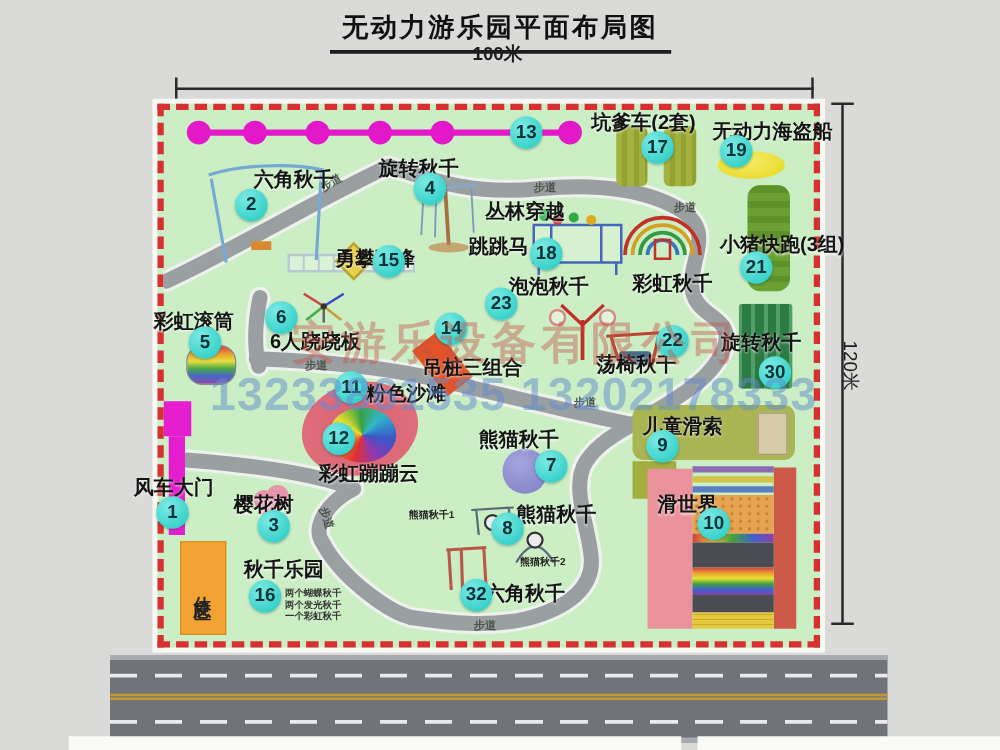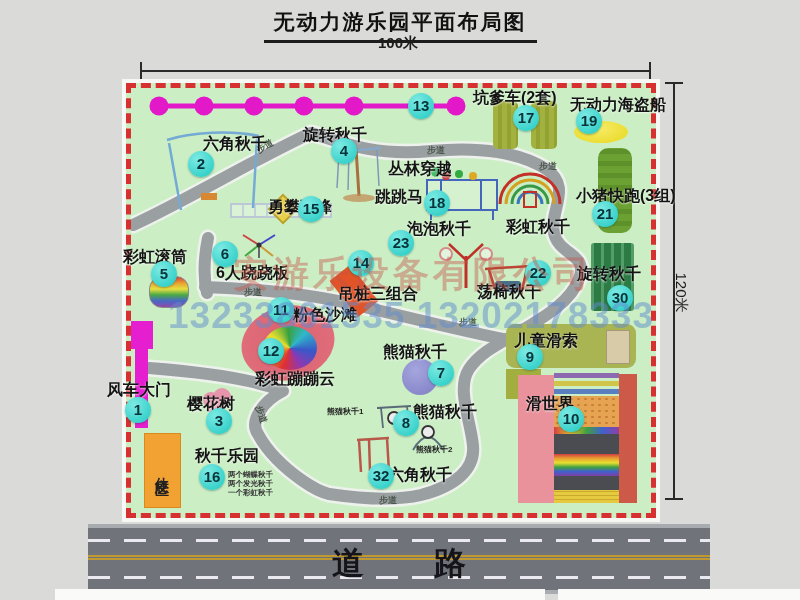--- a/index.html
+++ b/index.html
@@ -288,16 +288,15 @@
 </div>
 
 <div class="abs" id="wm-company">安游乐设备有限公司</div>
 <div class="abs" id="wm-phone">13233861535 13202178333</div>
 
 <div class="abs" id="road">
   <div class="dash" style="top:11px;"></div>
   <div class="dash" style="bottom:11px;"></div>
   <div class="yellow-line" style="top:27px;"></div>
   <div class="yellow-line" style="top:30px;"></div>
-  <div id="road-label">道路</div>
 </div>
 <div class="abs" id="bottom-strip1"></div>
 <div class="abs" id="bottom-strip2"></div>
 
 </body></html>

